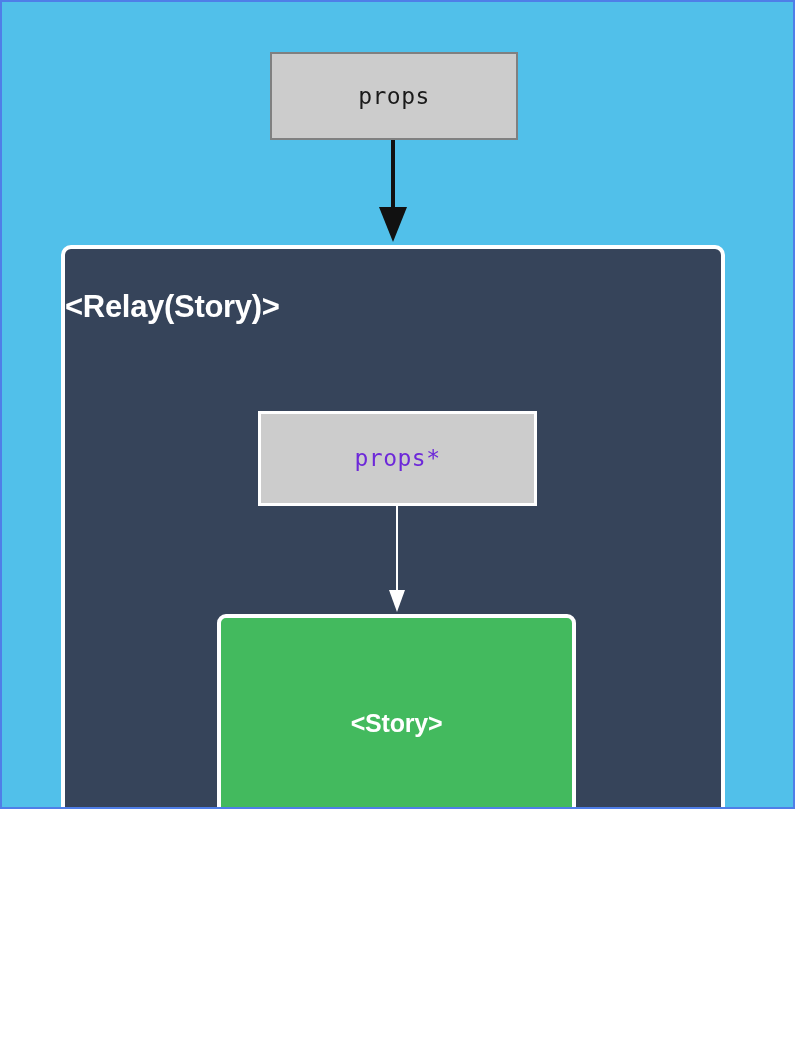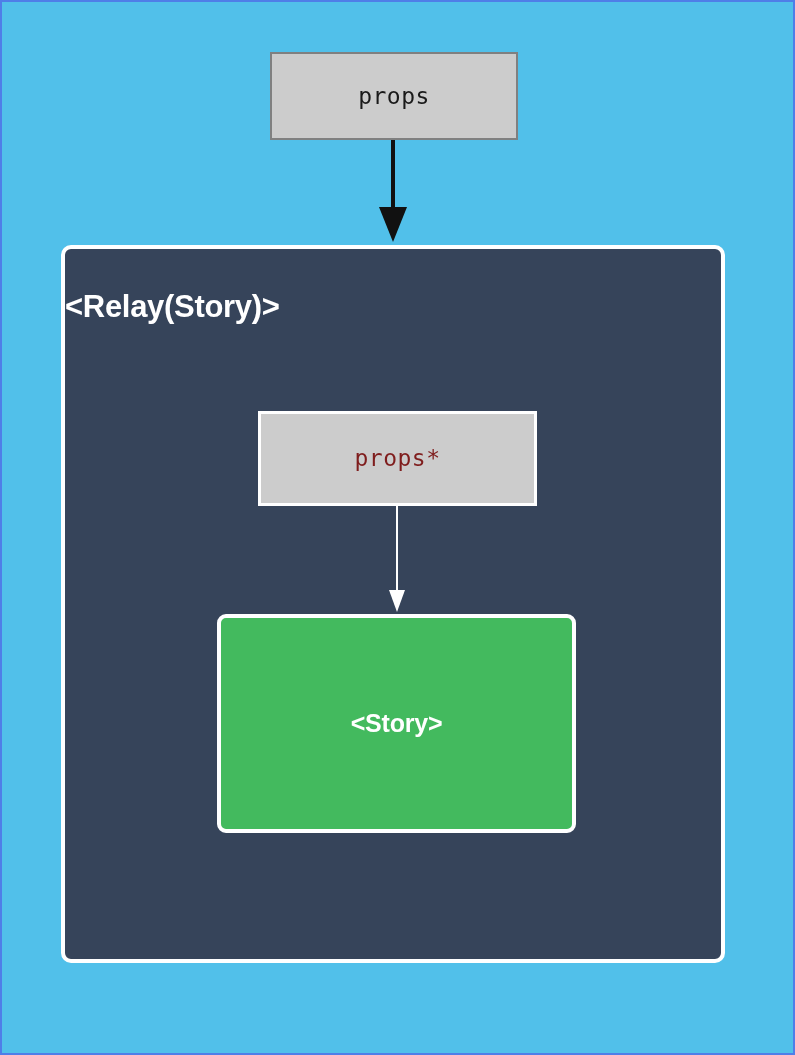--- a/index.html
+++ b/index.html
@@ -3,21 +3,21 @@
 <meta charset="utf-8">
 <style>
   html, body {
     margin: 0;
     padding: 0;
     background: #ffffff;
   }
   #canvas {
     position: relative;
     width: 795px;
-    height: 1055px;
+    height: 809px;
     box-sizing: border-box;
     background: #51c0ea;
     border: 2px solid #4f7ee8;
     overflow: hidden;
     font-family: "Liberation Sans", sans-serif;
   }
 
   
   .props-box {
     position: absolute;
@@ -75,21 +75,21 @@
     box-sizing: border-box;
     background: #cccccc;
     border: 3px solid #ffffff;
     display: flex;
     align-items: center;
     justify-content: center;
   }
   .props-star-box .label {
     font-family: "DejaVu Sans Mono", "Liberation Mono", monospace;
     font-size: 23px;
-    color: #7f1d1d;
+    color: #6d28d9;
     letter-spacing: 0.5px;
     line-height: 1;
     text-align: center;
   }
 
   
   .story-box {
     position: absolute;
     left: 152px;
     top: 365px;

